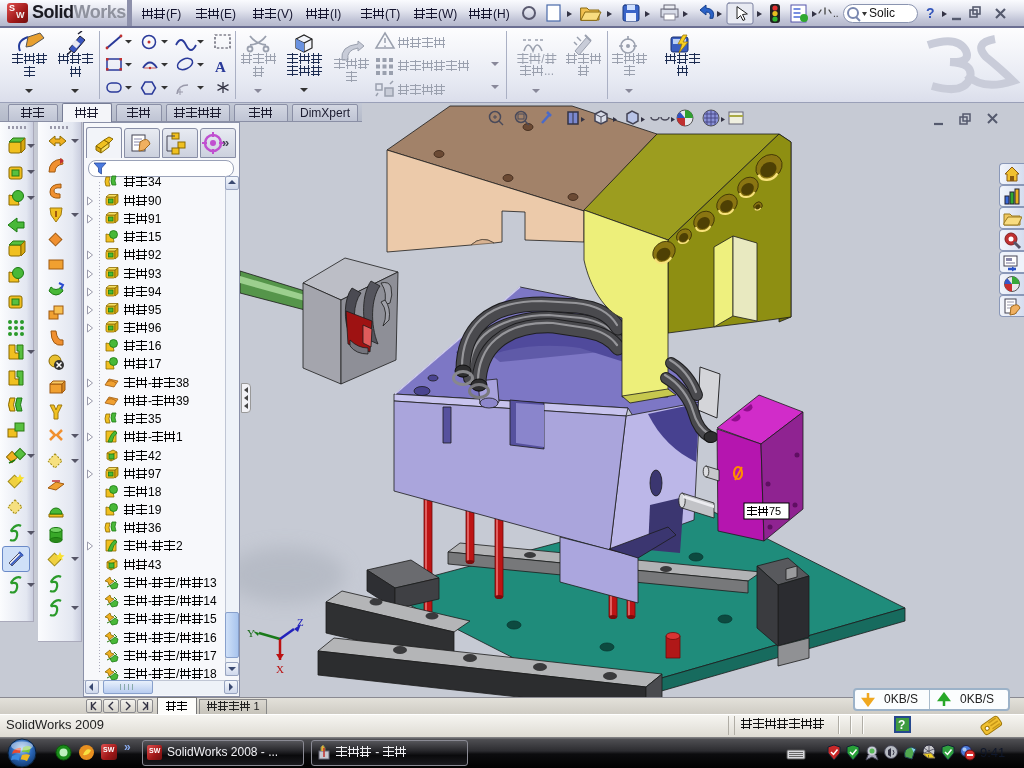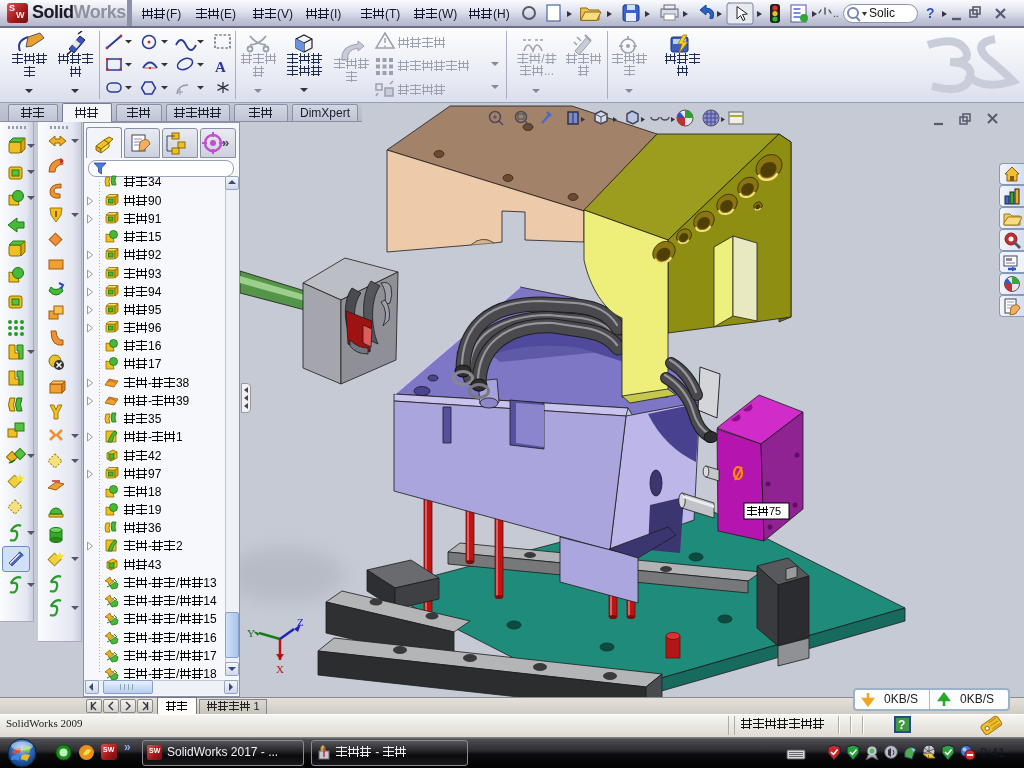--- a/index.html
+++ b/index.html
@@ -984,21 +984,21 @@
     <path d="M6 3 l4 4 -4 4" stroke="#334" fill="none" stroke-width="1.4"></path>
   </svg>
 <svg class="ab" style="left:137px;top:699px;width:16px;height:14px;" viewBox="0 0 16 14">
     <path d="M6 3 l4 4 -4 4 M10.5 3 l0 8" stroke="#334" fill="none" stroke-width="1.4"></path>
   </svg>
 <div class="ab" style="left:157px;top:697px;width:40px;height:17px;background:#fdfdfb;border:1px solid #777;border-bottom:none;"></div>
 <div class="ab" style="left:157px;top:700px;width:40px;text-align:center;font-size:11px;color:#000;"><i class="cj" style="background:linear-gradient(#000,#000) 0 12%/100% 1.2px no-repeat,linear-gradient(#000,#000) 22% 0/1.2px 100% no-repeat,linear-gradient(#000,#000) 74% 0/1.2px 100% no-repeat,linear-gradient(#000,#000) 0 62%/100% 1.2px no-repeat,linear-gradient(#000,#000) 0 calc(100% - 1px)/80% 1.2px no-repeat;"></i><i class="cj" style="background:linear-gradient(#000,#000) 0 1px/100% 1.3px no-repeat,linear-gradient(#000,#000) 0 46%/100% 1.2px no-repeat,linear-gradient(#000,#000) 0 calc(100% - 1px)/100% 1.3px no-repeat,linear-gradient(#000,#000) 48% 0/1.3px 100% no-repeat;"></i></div>
 <div class="ab" style="left:199px;top:699px;width:68px;height:15px;background:linear-gradient(180deg,#dbd8d1,#c6c3ba);border:1px solid #888;border-bottom:none;"></div>
 <div class="ab" style="left:199px;top:700px;width:68px;text-align:center;font-size:11px;color:#222;"><i class="cj" style="background:linear-gradient(#222,#222) 1px 0/1.2px 100% no-repeat,linear-gradient(#222,#222) calc(100% - 1.5px) 0/1.2px 100% no-repeat,linear-gradient(#222,#222) 0 28%/100% 1.2px no-repeat,linear-gradient(#222,#222) 0 72%/100% 1.2px no-repeat,linear-gradient(#222,#222) 50% 20%/1.2px 60% no-repeat;"></i><i class="cj" style="background:linear-gradient(#222,#222) 0 12%/100% 1.2px no-repeat,linear-gradient(#222,#222) 22% 0/1.2px 100% no-repeat,linear-gradient(#222,#222) 74% 0/1.2px 100% no-repeat,linear-gradient(#222,#222) 0 62%/100% 1.2px no-repeat,linear-gradient(#222,#222) 0 calc(100% - 1px)/80% 1.2px no-repeat;"></i><i class="cj" style="background:linear-gradient(#222,#222) 0 1px/100% 1.3px no-repeat,linear-gradient(#222,#222) 0 46%/100% 1.2px no-repeat,linear-gradient(#222,#222) 0 calc(100% - 1px)/100% 1.3px no-repeat,linear-gradient(#222,#222) 48% 0/1.3px 100% no-repeat;"></i><i class="cj" style="background:linear-gradient(#222,#222) 1px 0/1.2px 100% no-repeat,linear-gradient(#222,#222) calc(100% - 1.5px) 0/1.2px 100% no-repeat,linear-gradient(#222,#222) 0 28%/100% 1.2px no-repeat,linear-gradient(#222,#222) 0 72%/100% 1.2px no-repeat,linear-gradient(#222,#222) 50% 20%/1.2px 60% no-repeat;"></i> 1</div>
 <div class="ab" style="left:0;top:714px;width:1024px;height:23px;background:linear-gradient(180deg,#f6f5f1,#dedbd3);border-top:1px solid #fff;"></div>
-<div class="tx" style="left:6px;top:717px;font-size:11px;color:#222;font-family:Liberation Serif, serif;">SolidWorks 2009</div>
+<div class="tx" style="left:6px;top:717px;font-size:13px;color:#222;">SolidWorks 2009</div>
 <div class="ab" style="left:728px;top:716px;width:1px;height:19px;background:#b0ada5;"></div>
 <div class="ab" style="left:734px;top:716px;width:1px;height:19px;background:#b0ada5;"></div>
 <div class="tx" style="left:741px;top:717px;font-size:12px;color:#111;"><i class="cj" style="background:linear-gradient(#111,#111) 0 12%/100% 1.2px no-repeat,linear-gradient(#111,#111) 22% 0/1.2px 100% no-repeat,linear-gradient(#111,#111) 74% 0/1.2px 100% no-repeat,linear-gradient(#111,#111) 0 62%/100% 1.2px no-repeat,linear-gradient(#111,#111) 0 calc(100% - 1px)/80% 1.2px no-repeat;"></i><i class="cj" style="background:linear-gradient(#111,#111) 0 1px/100% 1.3px no-repeat,linear-gradient(#111,#111) 0 46%/100% 1.2px no-repeat,linear-gradient(#111,#111) 0 calc(100% - 1px)/100% 1.3px no-repeat,linear-gradient(#111,#111) 48% 0/1.3px 100% no-repeat;"></i><i class="cj" style="background:linear-gradient(#111,#111) 1px 0/1.2px 100% no-repeat,linear-gradient(#111,#111) calc(100% - 1.5px) 0/1.2px 100% no-repeat,linear-gradient(#111,#111) 0 28%/100% 1.2px no-repeat,linear-gradient(#111,#111) 0 72%/100% 1.2px no-repeat,linear-gradient(#111,#111) 50% 20%/1.2px 60% no-repeat;"></i><i class="cj" style="background:linear-gradient(#111,#111) 0 12%/100% 1.2px no-repeat,linear-gradient(#111,#111) 22% 0/1.2px 100% no-repeat,linear-gradient(#111,#111) 74% 0/1.2px 100% no-repeat,linear-gradient(#111,#111) 0 62%/100% 1.2px no-repeat,linear-gradient(#111,#111) 0 calc(100% - 1px)/80% 1.2px no-repeat;"></i><i class="cj" style="background:linear-gradient(#111,#111) 0 1px/100% 1.3px no-repeat,linear-gradient(#111,#111) 0 46%/100% 1.2px no-repeat,linear-gradient(#111,#111) 0 calc(100% - 1px)/100% 1.3px no-repeat,linear-gradient(#111,#111) 48% 0/1.3px 100% no-repeat;"></i><i class="cj" style="background:linear-gradient(#111,#111) 1px 0/1.2px 100% no-repeat,linear-gradient(#111,#111) calc(100% - 1.5px) 0/1.2px 100% no-repeat,linear-gradient(#111,#111) 0 28%/100% 1.2px no-repeat,linear-gradient(#111,#111) 0 72%/100% 1.2px no-repeat,linear-gradient(#111,#111) 50% 20%/1.2px 60% no-repeat;"></i><i class="cj" style="background:linear-gradient(#111,#111) 0 12%/100% 1.2px no-repeat,linear-gradient(#111,#111) 22% 0/1.2px 100% no-repeat,linear-gradient(#111,#111) 74% 0/1.2px 100% no-repeat,linear-gradient(#111,#111) 0 62%/100% 1.2px no-repeat,linear-gradient(#111,#111) 0 calc(100% - 1px)/80% 1.2px no-repeat;"></i></div>
 <div class="ab" style="left:838px;top:716px;width:2px;height:18px;background:#fdfdfb;border-left:1px solid #b0ada5;"></div>
 <div class="ab" style="left:850px;top:716px;width:2px;height:18px;background:#fdfdfb;border-left:1px solid #b0ada5;"></div>
 <div class="ab" style="left:862px;top:716px;width:2px;height:18px;background:#fdfdfb;border-left:1px solid #b0ada5;"></div>
 <div class="ab" style="left:894px;top:716px;width:17px;height:17px;background:#3f9a3f;border:2px solid #26488e;"></div>
 <div class="tx" style="left:898px;top:718px;font-size:12px;font-weight:bold;color:#fff;">?</div>
 <svg class="ab" style="left:978px;top:714px;width:26px;height:22px;" viewBox="0 0 26 22">
     <g transform="rotate(-35 13 11)">
@@ -1030,21 +1030,21 @@
 <svg class="ab" style="left:78px;top:744px;width:17px;height:17px;" viewBox="0 0 17 17">
     <circle cx="8.5" cy="8.5" r="7.5" fill="#e89020"></circle>
     <path d="M5 11 q3 -8 8 -5 q-2 6 -8 5z" fill="#f8e040"></path>
   </svg>
 <div class="ab" style="left:101px;top:744px;width:16px;height:16px;background:linear-gradient(135deg,#e05050,#a01818 60%,#701010);border-radius:3px;"></div>
 <div class="tx" style="left:103px;top:746px;font-size:7px;font-weight:bold;color:#fff;">SW</div>
 <div class="tx" style="left:124px;top:740px;font-size:12px;font-weight:bold;color:#88aaee;">»</div>
 <div class="ab" style="left:142px;top:740px;width:162px;height:26px;background:linear-gradient(180deg,#55555a 0%,#28282c 40%,#0a0a0c 60%,#1a1a1e 100%);border:1px solid #8a8a94;border-radius:3px;"></div>
 <div class="ab" style="left:147px;top:745px;width:15px;height:15px;background:linear-gradient(135deg,#e05050,#a01818 60%,#701010);border-radius:2px;"></div>
 <div class="tx" style="left:149px;top:747px;font-size:7px;font-weight:bold;color:#fff;">SW</div>
-<div class="tx" style="left:167px;top:745px;font-size:12px;color:#f0f0f4;">SolidWorks 2017 - ...</div>
+<div class="tx" style="left:167px;top:745px;font-size:12px;color:#f0f0f4;">SolidWorks 2008 - ...</div>
 <div class="ab" style="left:311px;top:740px;width:157px;height:26px;background:linear-gradient(180deg,#55555a 0%,#28282c 40%,#0a0a0c 60%,#1a1a1e 100%);border:1px solid #8a8a94;border-radius:3px;"></div>
 <svg class="ab" style="left:316px;top:744px;width:16px;height:17px;" viewBox="0 0 16 17">
     <rect x="3" y="7" width="10" height="8" fill="#c8c8d0" stroke="#667"></rect>
     <path d="M5 7 l0 -4 2 -2 2 3 0 3" fill="#e8b030" stroke="#885"></path>
     <path d="M8 4 l0 9" stroke="#c03030" stroke-width="1.5"></path>
   </svg>
 <div class="tx" style="left:336px;top:745px;font-size:12px;color:#f0f0f4;"><i class="cj" style="background:linear-gradient(#f0f0f4,#f0f0f4) 0 1px/100% 1.3px no-repeat,linear-gradient(#f0f0f4,#f0f0f4) 0 46%/100% 1.2px no-repeat,linear-gradient(#f0f0f4,#f0f0f4) 0 calc(100% - 1px)/100% 1.3px no-repeat,linear-gradient(#f0f0f4,#f0f0f4) 48% 0/1.3px 100% no-repeat;"></i><i class="cj" style="background:linear-gradient(#f0f0f4,#f0f0f4) 1px 0/1.2px 100% no-repeat,linear-gradient(#f0f0f4,#f0f0f4) calc(100% - 1.5px) 0/1.2px 100% no-repeat,linear-gradient(#f0f0f4,#f0f0f4) 0 28%/100% 1.2px no-repeat,linear-gradient(#f0f0f4,#f0f0f4) 0 72%/100% 1.2px no-repeat,linear-gradient(#f0f0f4,#f0f0f4) 50% 20%/1.2px 60% no-repeat;"></i><i class="cj" style="background:linear-gradient(#f0f0f4,#f0f0f4) 0 12%/100% 1.2px no-repeat,linear-gradient(#f0f0f4,#f0f0f4) 22% 0/1.2px 100% no-repeat,linear-gradient(#f0f0f4,#f0f0f4) 74% 0/1.2px 100% no-repeat,linear-gradient(#f0f0f4,#f0f0f4) 0 62%/100% 1.2px no-repeat,linear-gradient(#f0f0f4,#f0f0f4) 0 calc(100% - 1px)/80% 1.2px no-repeat;"></i> - <i class="cj" style="background:linear-gradient(#f0f0f4,#f0f0f4) 0 1px/100% 1.3px no-repeat,linear-gradient(#f0f0f4,#f0f0f4) 0 46%/100% 1.2px no-repeat,linear-gradient(#f0f0f4,#f0f0f4) 0 calc(100% - 1px)/100% 1.3px no-repeat,linear-gradient(#f0f0f4,#f0f0f4) 48% 0/1.3px 100% no-repeat;"></i><i class="cj" style="background:linear-gradient(#f0f0f4,#f0f0f4) 1px 0/1.2px 100% no-repeat,linear-gradient(#f0f0f4,#f0f0f4) calc(100% - 1.5px) 0/1.2px 100% no-repeat,linear-gradient(#f0f0f4,#f0f0f4) 0 28%/100% 1.2px no-repeat,linear-gradient(#f0f0f4,#f0f0f4) 0 72%/100% 1.2px no-repeat,linear-gradient(#f0f0f4,#f0f0f4) 50% 20%/1.2px 60% no-repeat;"></i></div>
 <svg class="ab" style="left:786px;top:748px;width:20px;height:13px;" viewBox="0 0 20 13">
     <rect x="1" y="2" width="18" height="9" rx="1" fill="#d8d8dc" stroke="#555"></rect>
     <path d="M3 4.5 h14 M3 6.5 h14 M3 8.5 h14" stroke="#666" stroke-width="1"></path>

